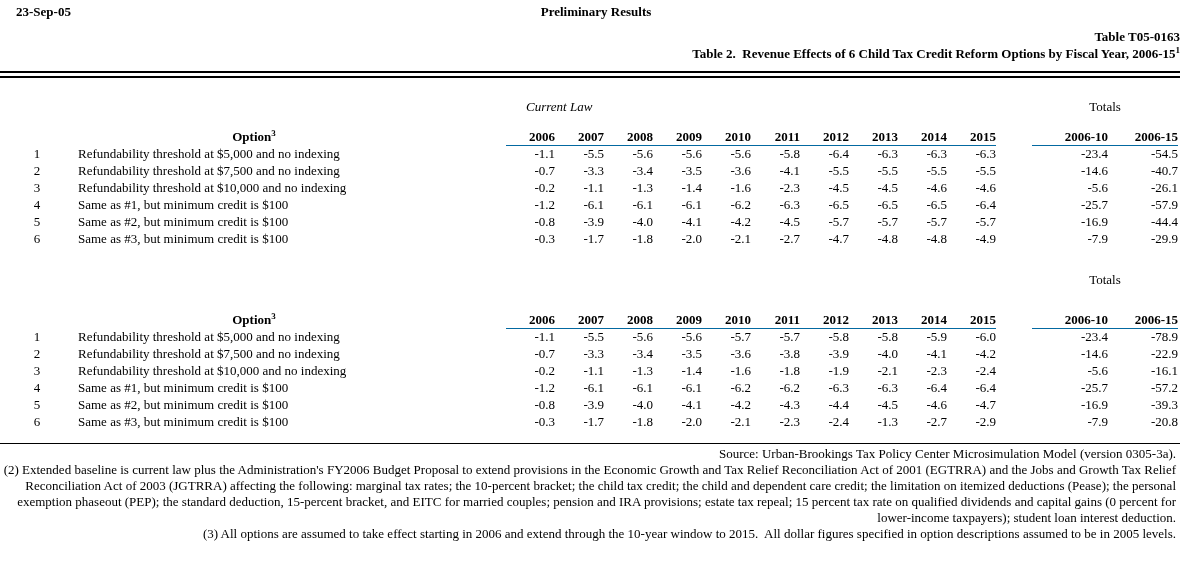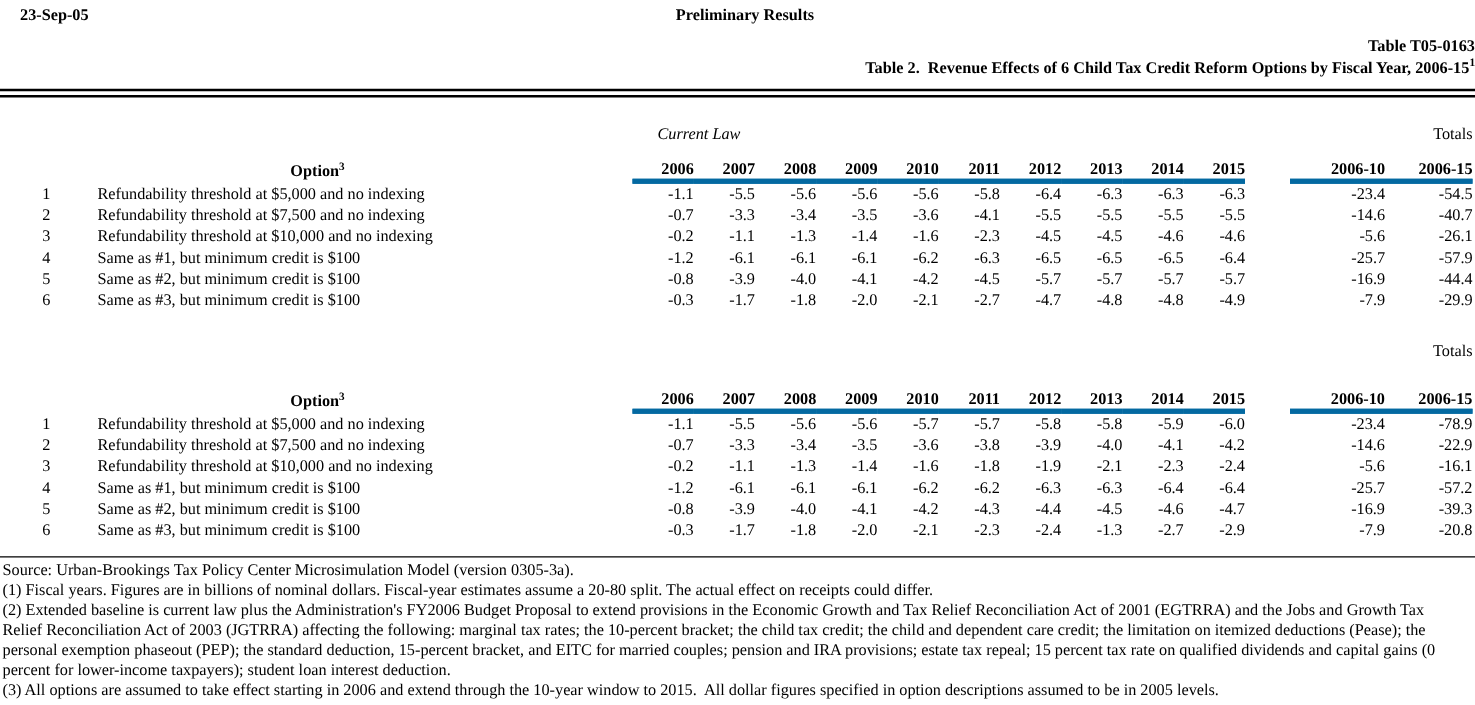--- a/index.html
+++ b/index.html
@@ -19,34 +19,34 @@
   .titles { text-align: right; margin-top: 9px; font-weight: bold; line-height: 17px; }
   .titles .title2 { white-space: pre; }
   sup { font-size: 9px; line-height: 0; }
   .double-rule { margin-top: 9px; height: 7px; border-top: 2px solid #000; border-bottom: 2px solid #000; }
 
   table { border-collapse: collapse; table-layout: fixed; width: 1176px; margin: 21px 0 0 2px; }
   table[data-table-index="1"] { margin-top: 25px; }
   td, th { padding: 0; font-weight: normal; overflow: hidden; }
   .baseline-row td { height: 15px; vertical-align: bottom; }
   .baseline-label { font-style: italic; padding-left: 20px; }
-  .totals-label { text-align: right; }
+  .totals-label { text-align: center; }
   .years-row th { vertical-align: bottom; font-weight: bold; }
   table[data-table-index="0"] .years-row th, table[data-table-index="0"] .years-row td { height: 30px; }
   table[data-table-index="1"] .years-row th, table[data-table-index="1"] .years-row td { height: 40px; }
-  .years-row th.num { border-bottom: 4px solid #0369a1; text-align: right; }
+  .years-row th.num { border-bottom: 1px solid #0369a1; text-align: right; }
   .years-row th.option-head { text-align: center; }
   tbody td { height: 17px; vertical-align: bottom; }
   .num { text-align: right; }
   .option-num { text-align: center; }
   .desc { padding-left: 6px; white-space: nowrap; margin-left: 47px; }
   .spacer { border: none; }
 
   .notes-divider { border: none; border-top: 1px solid #000; margin: 13px 0 0 0; }
-  .notes { padding: 2px 20px 0 2px; line-height: 16px; }
+  .notes { padding: 2px 4px 0 2px; line-height: 16px; text-align: right; }
   .notes div { white-space: pre-wrap; }
 </style>
 </head>
 <body>
 
 <div class="top-row">
   <div>23-Sep-05</div>
   <div>Preliminary Results</div>
 </div>
 
@@ -350,16 +350,15 @@
         <td class="num">-7.9</td>
         <td class="num">-20.8</td>
       </tr>
     </tbody>
   </table>
 
 <hr class="notes-divider">
 
 <div class="notes">
   <div>Source: Urban-Brookings Tax Policy Center Microsimulation Model (version 0305-3a).</div>
-  <div>(1) Fiscal years. Figures are in billions of nominal dollars. Fiscal-year estimates assume a 20-80 split. The actual effect on receipts could differ.</div>
   <div>(2) Extended baseline is current law plus the Administration's FY2006 Budget Proposal to extend provisions in the Economic Growth and Tax Relief Reconciliation Act of 2001 (EGTRRA) and the Jobs and Growth Tax Relief Reconciliation Act of 2003 (JGTRRA) affecting the following: marginal tax rates; the 10-percent bracket; the child tax credit; the child and dependent care credit; the limitation on itemized deductions (Pease); the personal exemption phaseout (PEP); the standard deduction, 15-percent bracket, and EITC for married couples; pension and IRA provisions; estate tax repeal; 15 percent tax rate on qualified dividends and capital gains (0 percent for lower-income taxpayers); student loan interest deduction.</div>
   <div>(3) All options are assumed to take effect starting in 2006 and extend through the 10-year window to 2015.  All dollar figures specified in option descriptions assumed to be in 2005 levels.</div>
 </div>
 
 </body></html>

